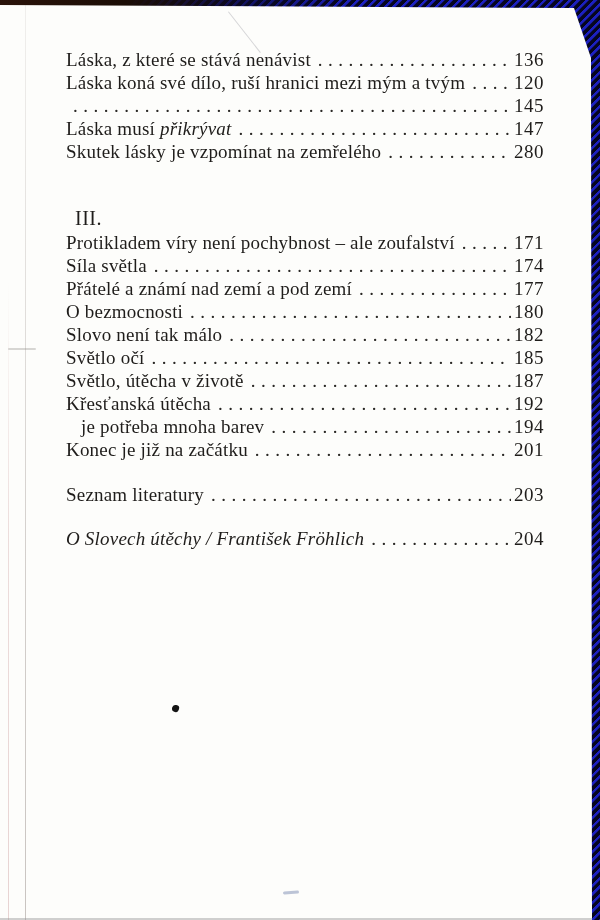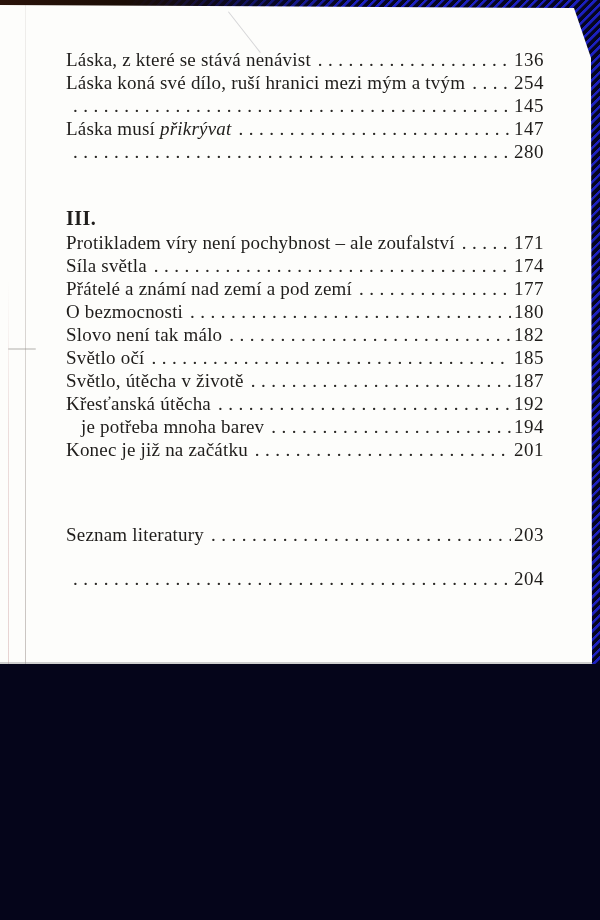--- a/index.html
+++ b/index.html
@@ -1,21 +1,21 @@
 <!DOCTYPE html>
 <html style="--cover-blue: #1c20c0; --cover-dark: #060620; --paper: #fdfdfb; --ink: #1f1d1b; --edge-brown: #2a130a;"><head>
 <meta charset="utf-8">
 <style>
   html,body{margin:0;padding:0;}
   body{
     width:600px;height:920px;overflow:hidden;
     font-family:"Liberation Serif","DejaVu Serif",serif;
     background:#05051a;
   }
-  .scene{position:relative;width:600px;height:664px;overflow:hidden;}
+  .scene{position:relative;width:600px;height:920px;overflow:hidden;}
 
   
   .cover{
     position:absolute;inset:0;
     background-color:var(--cover-dark,#070726);
     background-image:
       repeating-linear-gradient(135deg,
         var(--cover-blue,#1c20c0) 0px, var(--cover-blue,#1c20c0) 2px,
         var(--cover-dark,#05051a) 3px, var(--cover-dark,#05051a) 6px),
       repeating-linear-gradient(45deg,
@@ -53,24 +53,24 @@
 
   
   .toc{
     position:absolute;left:0;top:0;right:0;
     padding:48px 56px 0 66px;
     color:var(--ink,#1f1d1b);
     font-size:19px;
   }
   .toc-section{margin:0;}
   .toc .toc-section:nth-child(2){margin-top:42px;}
-  .toc .toc-section:nth-child(3){margin-top:62px;}
+  .toc .toc-section:nth-child(3){margin-top:22px;}
   .toc .toc-section:nth-child(4){margin-top:21px;}
   .toc-heading{
-    font-weight:700;font-size:20px;line-height:26px;letter-spacing:0.5px;
+    font-weight:400;font-size:20px;line-height:26px;letter-spacing:0.5px;margin-left:9px;
   }
   .toc-row{
     display:flex;align-items:baseline;
     height:23px;line-height:23px;white-space:nowrap;
   }
   .toc-row.indent{padding-left:15px;align-items:flex-end;}
   .toc-title{white-space:nowrap;letter-spacing:0.2px;}
   .toc-title .it{font-style:italic;}
   .toc-dots{
     flex:1;overflow:hidden;white-space:nowrap;
@@ -98,32 +98,33 @@
     <div class="toc" id="toc">
         <div class="toc-section">
           <div class="toc-row">
             <span class="toc-title"><span>Láska, z které se stává nenávist</span></span>
             <span class="toc-dots">..........................................................................................</span>
             <span class="toc-page">136</span>
           </div>
           <div class="toc-row">
             <span class="toc-title"><span>Láska koná své dílo, ruší hranici mezi mým a tvým</span></span>
             <span class="toc-dots">..........................................................................................</span>
-            <span class="toc-page">254</span>
+            <span class="toc-page">120</span>
           </div>
           <div class="toc-row">
             <span class="toc-dots">..........................................................................................</span>
             <span class="toc-page">145</span>
           </div>
           <div class="toc-row">
             <span class="toc-title"><span>Láska musí </span><span class="it">přikrývat</span></span>
             <span class="toc-dots">..........................................................................................</span>
             <span class="toc-page">147</span>
           </div>
           <div class="toc-row">
+            <span class="toc-title"><span>Skutek lásky je vzpomínat na zemřelého</span></span>
             <span class="toc-dots">..........................................................................................</span>
             <span class="toc-page">280</span>
           </div>
         </div>
         <div class="toc-section">
           <div class="toc-heading">III.</div>
           <div class="toc-row">
             <span class="toc-title"><span>Protikladem víry není pochybnost – ale zoufalství</span></span>
             <span class="toc-dots">..........................................................................................</span>
             <span class="toc-page">171</span>
@@ -176,20 +177,21 @@
         </div>
         <div class="toc-section">
           <div class="toc-row">
             <span class="toc-title"><span>Seznam literatury</span></span>
             <span class="toc-dots">..........................................................................................</span>
             <span class="toc-page">203</span>
           </div>
         </div>
         <div class="toc-section">
           <div class="toc-row">
+            <span class="toc-title"><span class="it">O Slovech útěchy / František Fröhlich</span></span>
             <span class="toc-dots">..........................................................................................</span>
             <span class="toc-page">204</span>
           </div>
         </div>
       </div>
 
     <div class="ink-dot"></div>
     <div class="smudge-bottom"></div>
     <div class="bottom-edge"></div>
   </div>

